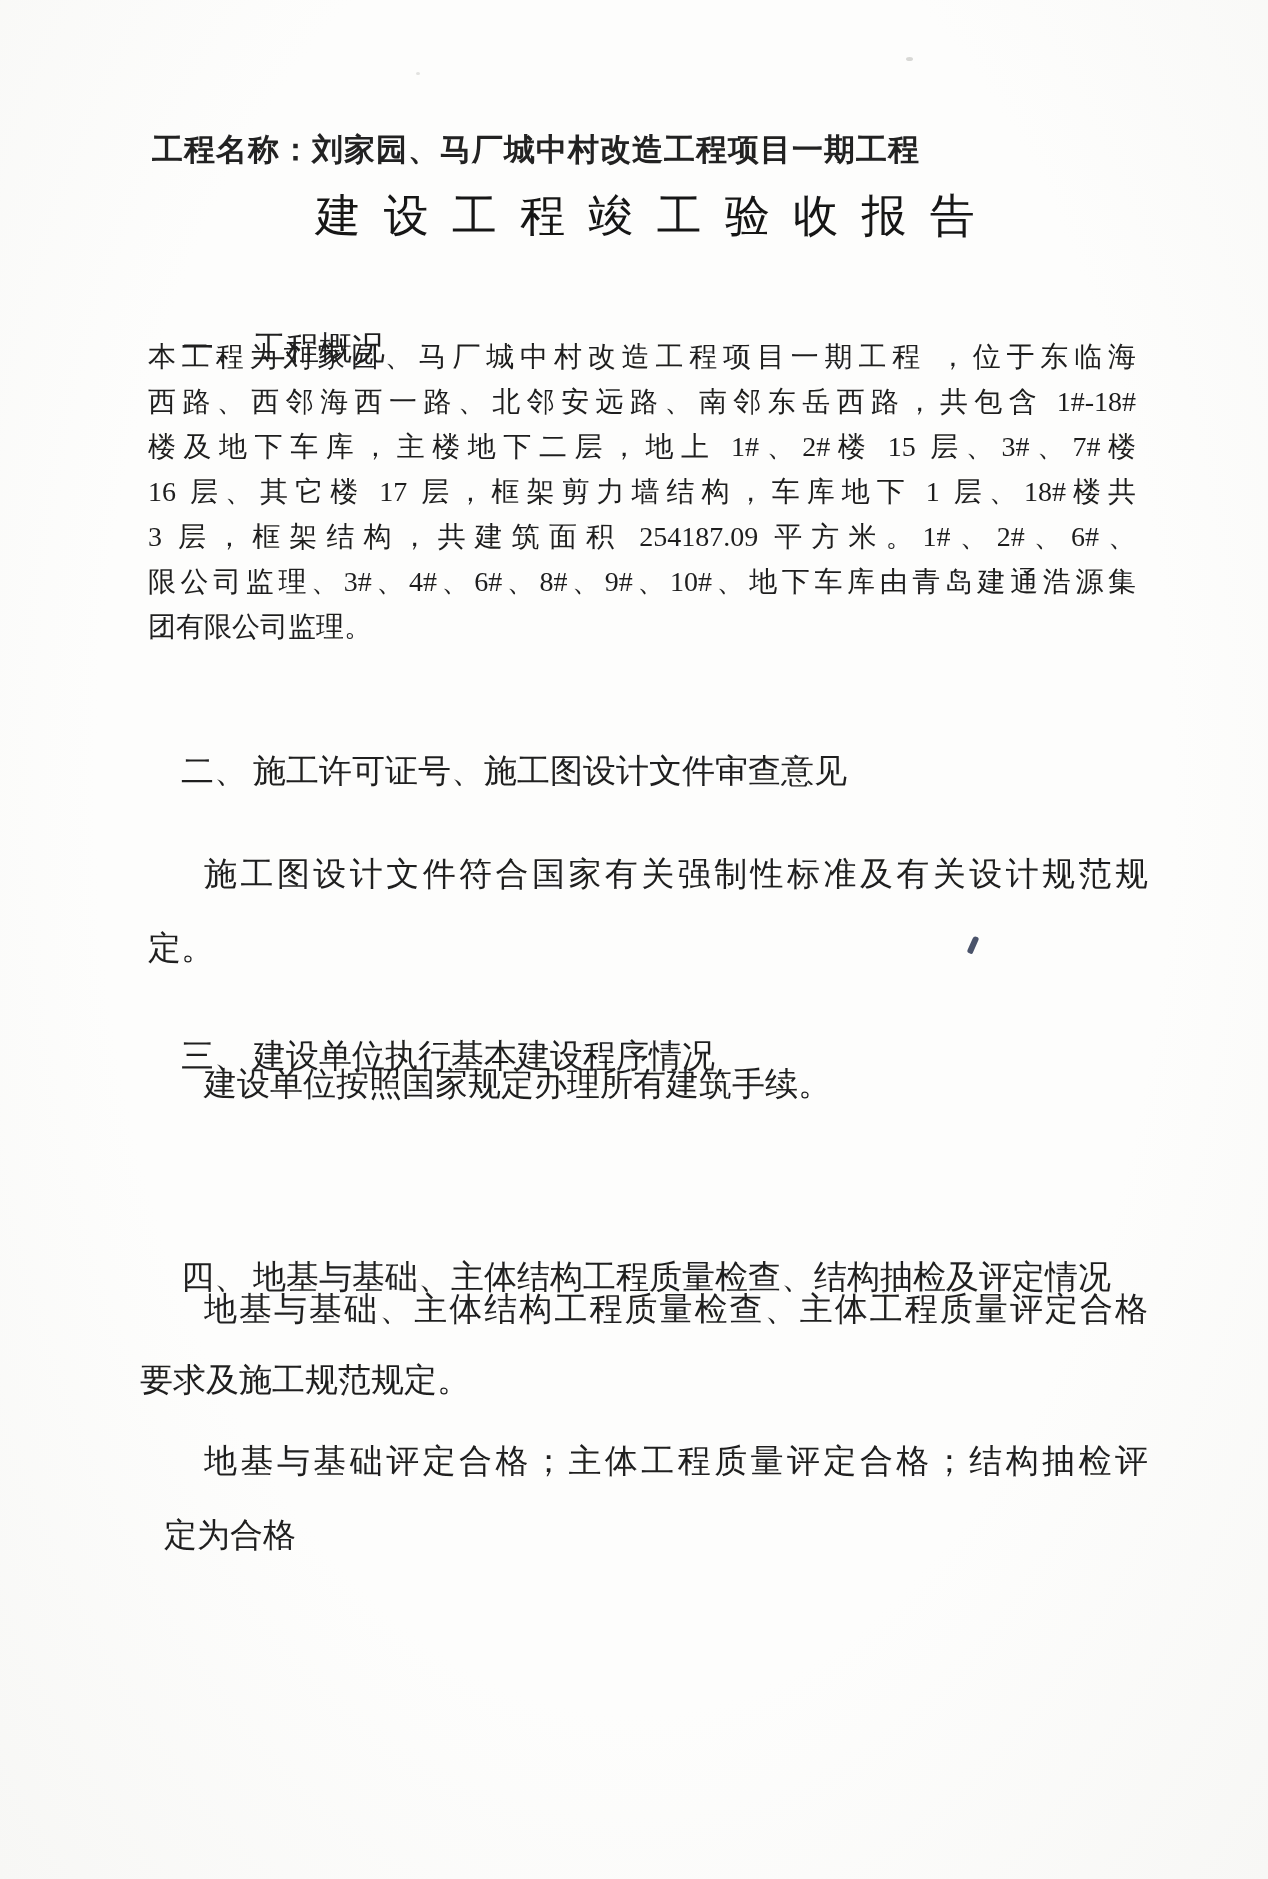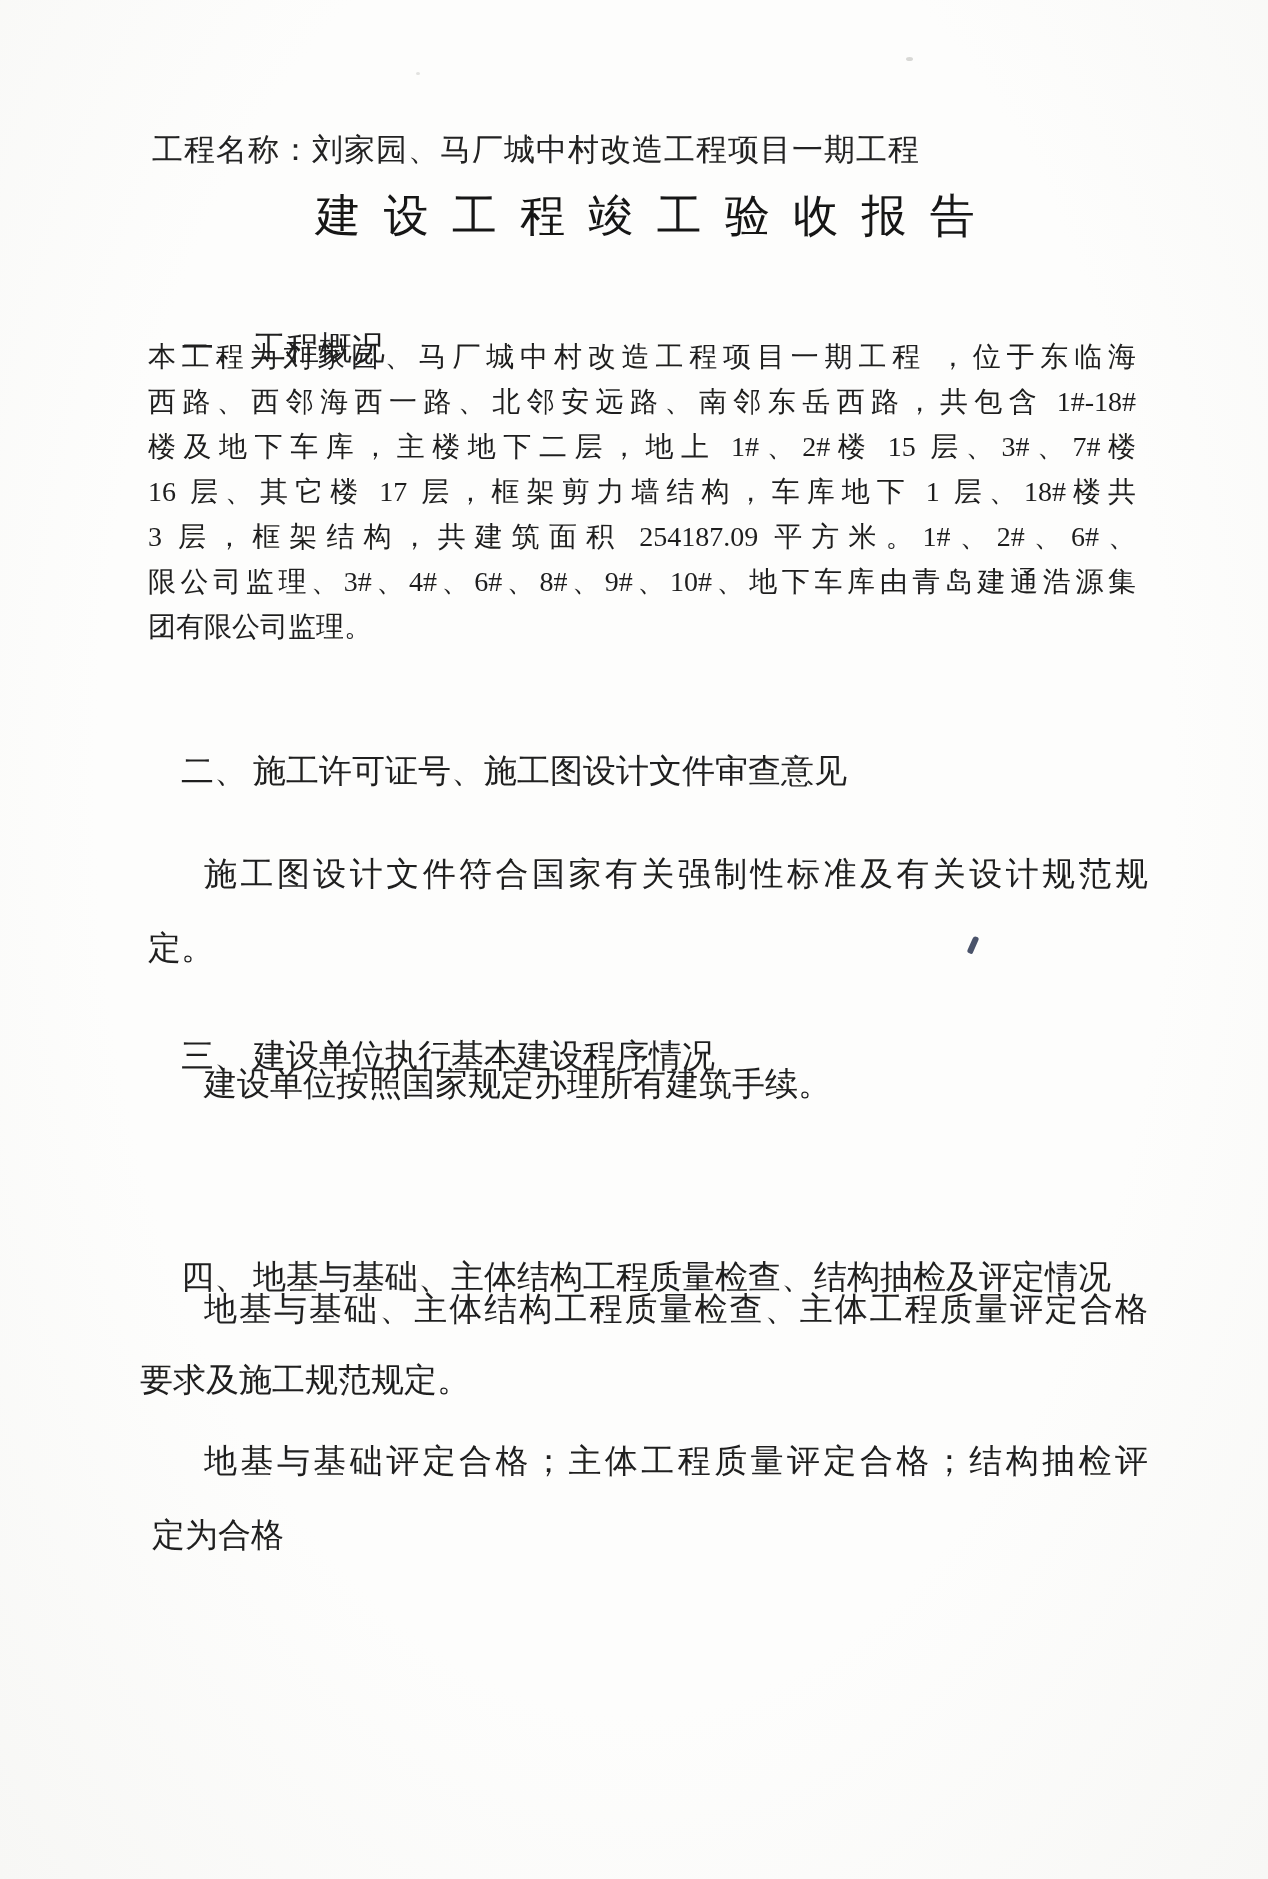--- a/index.html
+++ b/index.html
@@ -22,21 +22,21 @@
   .line {
     position: absolute;
     font-size: 33px;
     line-height: 1.25;
     white-space: pre;
     color: #1f1f1f;
   }
   .header-line {
     top: 131px; left: 152px;
     font-size: 31px;
-    font-weight: normal;
+    font-weight: bold;
     letter-spacing: 1px;
     color: #222;
   }
   .report-title {
     top: 188px; left: 148px;
     width: 1000px;
     text-align: center;
     font-size: 45px;
     font-weight: normal;
     letter-spacing: 6px;
@@ -70,21 +70,21 @@
   }
   .indent { left: 204px; }
   .permit-line { top: 783px; }
   .permit-number { letter-spacing: 0.5px; }
   .review-1 { top: 854px; width: 944px; white-space: normal; text-align: justify; text-align-last: justify; }
   .review-2 { top: 928px; left: 148px; }
   .s3-body { top: 1064px; }
   .s4-body-1 { top: 1289px; width: 944px; white-space: normal; text-align: justify; text-align-last: justify; }
   .s4-body-2 { top: 1362px; left: 140px; font-family: Liberation Mono, monospace; }
   .result-1 { top: 1441px; width: 944px; white-space: normal; text-align: justify; text-align-last: justify; }
-  .result-2 { top: 1515px; left: 152px; text-align: right; }
+  .result-2 { top: 1515px; left: 164px; text-align: right; }
 
   .pen-mark {
     position: absolute;
     left: 970px; top: 936px;
     width: 6px; height: 18px;
     background: #36405a;
     border-radius: 4px 3px 2px 3px;
     transform: rotate(24deg);
     opacity: 0.9;
   }

